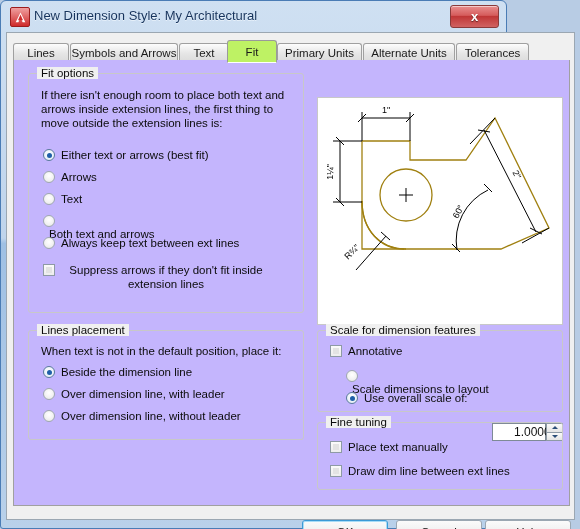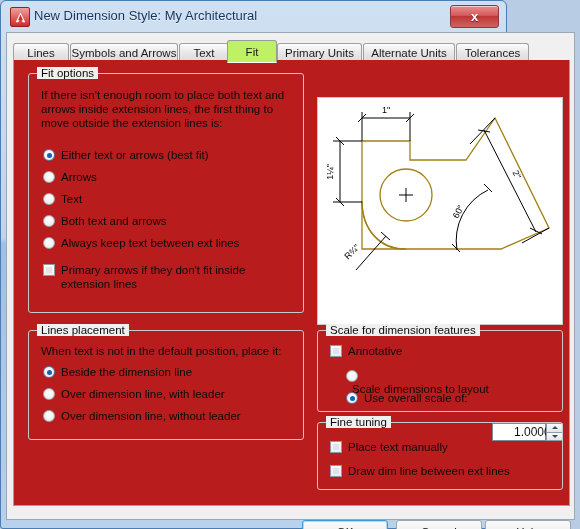--- a/index.html
+++ b/index.html
@@ -69,39 +69,39 @@
   }
   .tab.active{
     top:1px;height:23px;z-index:5;
     background:#bef264;
     border:1px solid #9a9a9a;border-bottom:1px solid #fff;
   }
   
   #tabpage{
     position:absolute;left:6px;top:27px;width:557px;height:446px;
     box-sizing:border-box;
-    background:#b91c1c;
+    background:#c4b5fd;
     border:1px solid #a0a0a0;
     border-top:none;
   }
   
   .group{
     position:absolute;box-sizing:border-box;
     border:1px solid #c8c8c8;
     border-radius:3px;
   }
   .group > .legend{
     position:absolute;top:-7px;left:8px;
     background:#f0f0f0;padding:0 4px;
     font-size:11.5px;color:#0b0b0b;white-space:nowrap;
   }
   .desc{position:absolute;font-size:11.5px;line-height:14px;color:#0b0b0b;}
   
   .radio,.check{
-    position:absolute;display:flex;align-items:flex-start;cursor:pointer;
+    position:absolute;display:flex;align-items:flex-start;cursor:pointer;text-align:center;
   }
   .rbox{
     width:12px;height:12px;border-radius:50%;flex:0 0 12px;margin-top:1px;
     background:radial-gradient(circle at 50% 38%,#ffffff 0%,#f2f2f2 55%,#e2e2e2 100%);
     border:1px solid #9fa8b0;
     box-sizing:border-box;
     position:relative;
   }
   .radio.checked .rbox{
     border-color:#5a7b9c;
@@ -210,32 +210,32 @@
           <span class="lbl">Either text or arrows (best fit)</span>
         </div>
         <div class="radio" style="left:14px;top:96px;">
           <span class="rbox"></span>
           <span class="lbl">Arrows</span>
         </div>
         <div class="radio" style="left:14px;top:118px;">
           <span class="rbox"></span>
           <span class="lbl">Text</span>
         </div>
-        <div class="radio" style="left:14px;top:140px;">
+        <div class="radio" style="left:14px;top:140px;flex-direction:column;">
           <span class="rbox"></span>
           <span class="lbl">Both text and arrows</span>
         </div>
         <div class="radio" style="left:14px;top:162px;">
           <span class="rbox"></span>
           <span class="lbl">Always keep text between ext lines</span>
         </div>
 
         <div class="check" style="left:14px;top:189px;width:240px;">
           <span class="cbox"></span>
-          <span class="lbl wrap" style="width:210px;">Primary arrows if they don't fit inside extension lines</span>
+          <span class="lbl wrap" style="width:210px;">Suppress arrows if they don't fit inside extension lines</span>
         </div>
       </div>
 
       <div class="group" style="left:14px;top:270px;width:276px;height:110px;">
         <span class="legend">Lines placement</span>
 
         <div class="desc" style="left:12px;top:13px;width:256px;">When text is not in the default position, place it:</div>
 
         <div class="radio checked" style="left:14px;top:34px;">
           <span class="rbox"></span>

